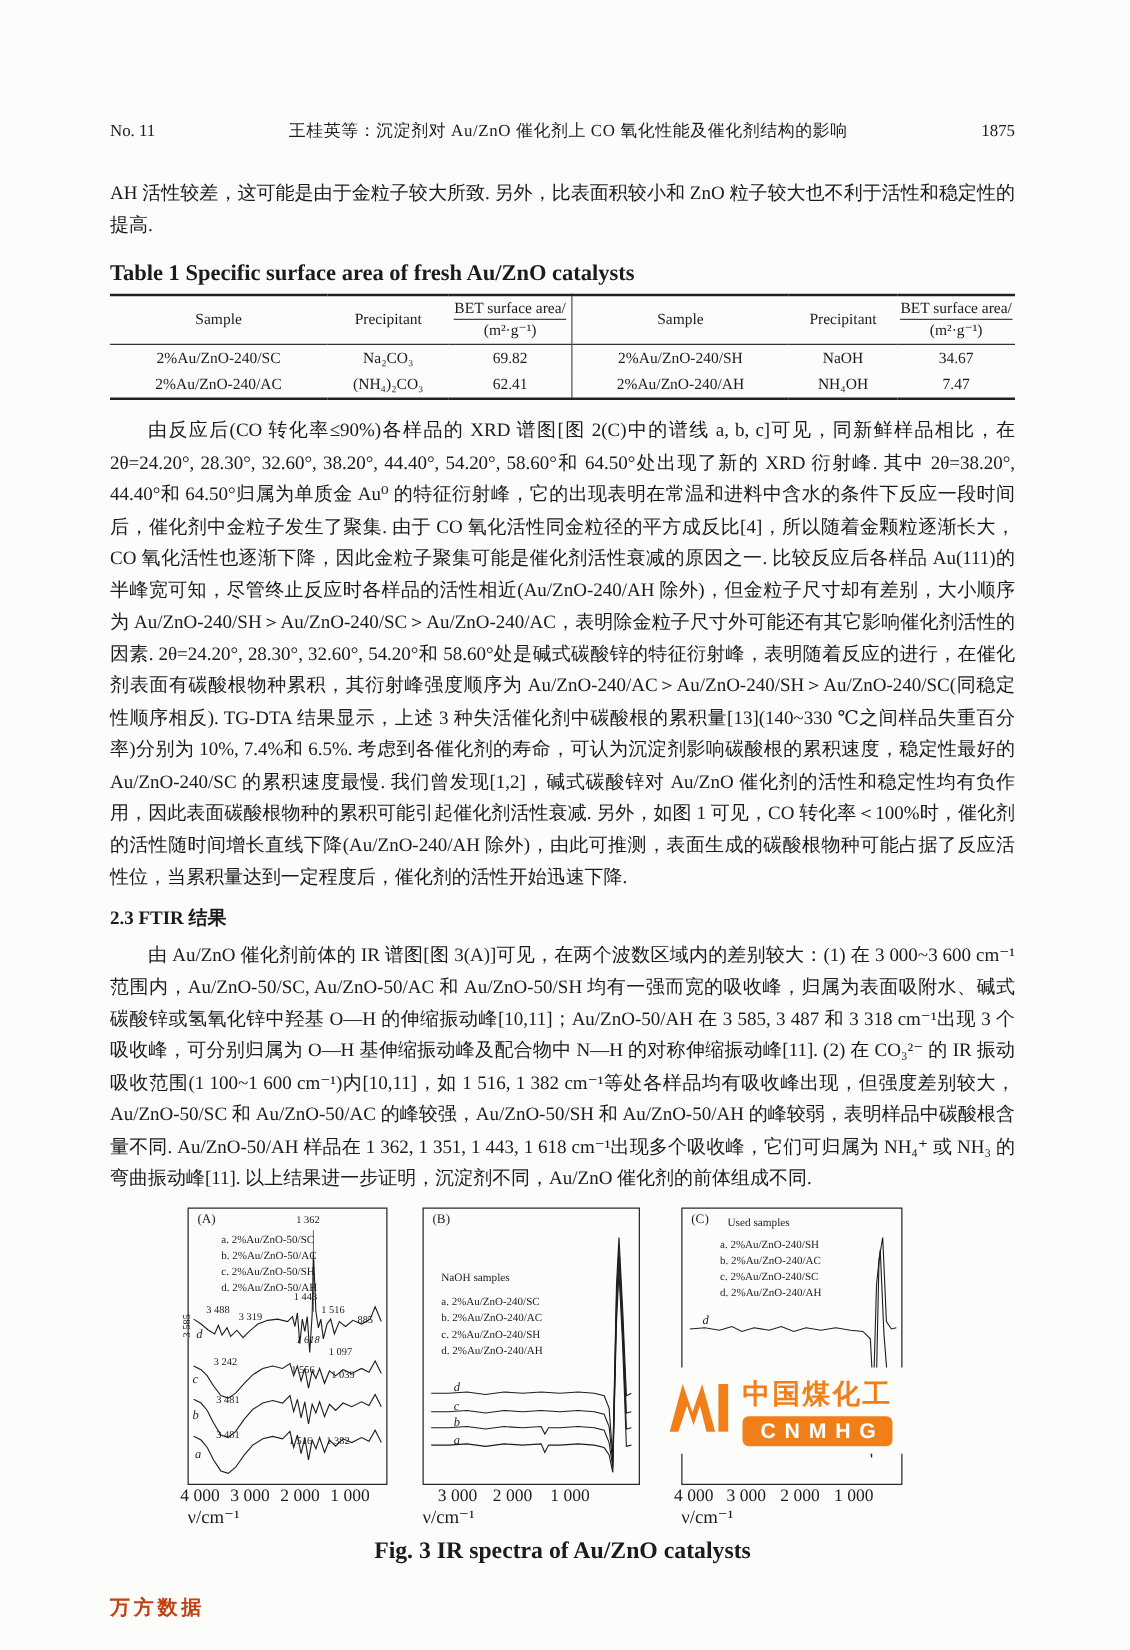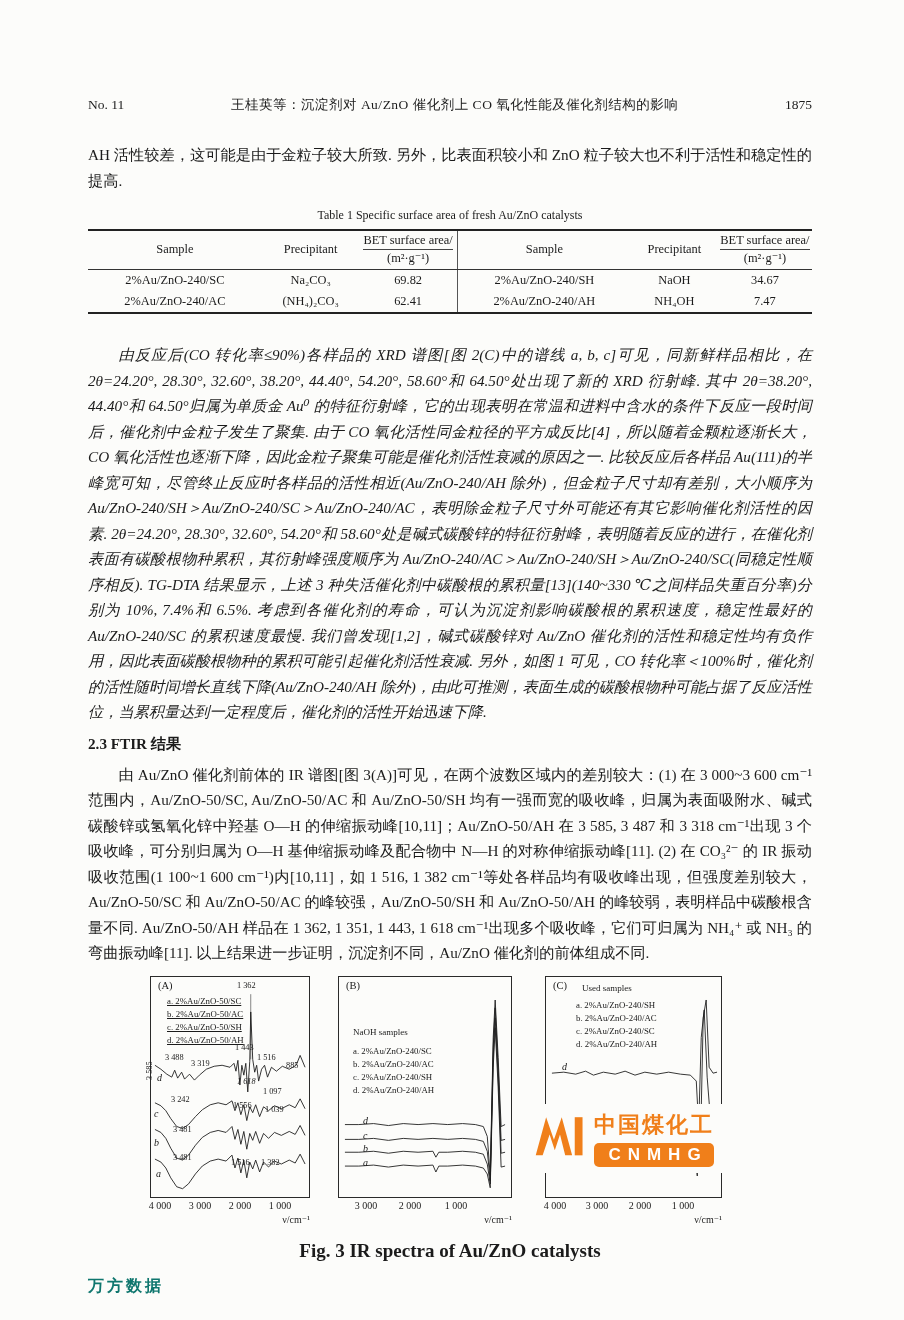--- a/index.html
+++ b/index.html
@@ -11,60 +11,60 @@
   .content { position:absolute; left:88px; top:96px; width:724px; }
 
   
   .hdr { display:flex; justify-content:space-between; align-items:baseline; font-size:13.5px; }
   .hdr .rt { flex:1; text-align:center; letter-spacing:0.5px; }
 
   
   .para { margin:0; font-size:15.2px; line-height:25.5px; text-align:justify; }
   .para.cont { margin-top:28px; }
   .para.ind { text-indent:2em; }
-  .p2 { margin-top:28px;font-style:italic; }
+  .p2 { margin-top:12px; }
   .p3 { margin-top:7px; }
   .sec { margin:9px 0 0 0; font-size:15.2px; font-weight:bold; }
 
   
-  .tcap { margin-top:15px; text-align:center; font-weight:normal; font-size:12px; }
+  .tcap { margin-top:15px; text-align:left; font-weight:bold; font-size:18px; }
   table.t1 { margin-top:6px; width:100%; border-collapse:collapse;
     border-top:2px solid #222; border-bottom:2px solid #222; font-size:12.4px; }
   .t1 th { font-weight:normal; border-bottom:1px solid #333; padding:2px 2px 3px; text-align:center; vertical-align:middle; }
   .t1 td { padding:3px 2px; text-align:center; }
   .t1 .vsep { border-left:1px solid #555; }
   .t1 .bet1 { display:inline-block; border-bottom:1px solid #444; padding-bottom:1px; }
   .t1 .bet2 { display:block; }
 
   
   .fig { position:relative; margin-top:10px; height:256px; }
   .panel { position:absolute; top:0; }
   .pbox { position:relative; height:220px; border:1px solid #2a2a2a; }
   .pbox svg.curves { position:absolute; left:0; top:0; width:100%; height:100%; }
   .ptag { position:absolute; top:3px; left:7px; font-size:10.5px; }
   .pnote { position:absolute; font-size:9px; white-space:nowrap; }
   .plegend { position:absolute; font-size:8.8px; line-height:13px; white-space:nowrap; }
   .pk { position:absolute; font-size:8.3px; white-space:nowrap; }
   .cl { position:absolute; font-size:10px; font-style:italic; }
-  .pticks { position:relative; height:13px; margin-top:2px; font-size:10px; }
+  .pticks { position:relative; height:13px; margin-top:2px; font-size:14px; }
   .pticks span { position:absolute; transform:translateX(-50%); white-space:nowrap; }
-  .pxlabel { text-align:right; font-size:10px; margin-top:1px; }
+  .pxlabel { text-align:left; font-size:15px; margin-top:1px; }
   .figcap { margin-top:8px; text-align:center; font-weight:bold; font-size:19px; }
 
   
   .wm { position:absolute; left:440px; top:128px; z-index:5; background:#fcfcfa;
         display:flex; align-items:center; gap:8px; padding:6px 10px 6px 6px; }
   .wm-cn { font-family:"Liberation Sans","DejaVu Sans",sans-serif; font-weight:bold;
            font-size:22px; color:#f07f1a; letter-spacing:2px; white-space:nowrap; }
   .wm-en { margin-top:3px; background:#f07f1a; color:#fff; border-radius:5px;
            font-family:"Liberation Sans","DejaVu Sans",sans-serif; font-weight:bold;
            font-size:17px; letter-spacing:7px; text-align:center; padding:2px 2px 2px 10px; }
 
   .wanfang { position:absolute; left:88px; top:1276px; font-size:16px; font-weight:bold;
-             letter-spacing:3px; color:#0f766e; }
+             letter-spacing:3px; color:#c2410c; }
 </style>
 </head>
 <body>
 
 <div class="page">
   <div class="content">
 
     <div class="hdr">
       <span>No. 11</span>
       <span class="rt">王桂英等：沉淀剂对 Au/ZnO 催化剂上 CO 氧化性能及催化剂结构的影响</span>
@@ -131,21 +131,21 @@
       <div class="panel" style="left:62px;width:160px;">
         <div class="pbox">
           <svg class="curves" viewBox="0 0 160 220">
             <line x1="101" y1="16" x2="101" y2="82" stroke="#333" stroke-width="0.6"></line>
             <path d="M4,88 L10,92 L16,97 L21,100 L24,93 L27,101 L31,95 L34,102 L39,97 L44,103 L49,98 L56,92 L64,89 L72,88 L80,90 L84,86 L86,94 L88,83 L90,108 L92,88 L94,98 L96,86 L98,115 L100,84 L101,34 L103,82 L105,95 L107,88 L109,104 L112,92 L115,88 L118,100 L122,90 L127,94 L133,89 L140,92 L147,88 L151,78 L156,90" fill="none" stroke="#1d1d1d" stroke-width="0.9"></path>
             <path d="M4,126 L10,129 L15,134 L20,142 L26,150 L32,152 L38,148 L45,140 L52,133 L60,128 L68,126 L76,128 L82,124 L85,134 L88,126 L91,138 L94,128 L97,144 L100,130 L103,136 L106,128 L110,140 L114,130 L119,134 L125,129 L132,132 L140,128 L146,131 L151,122 L156,132" fill="none" stroke="#1d1d1d" stroke-width="0.9"></path>
             <path d="M4,153 L10,156 L15,162 L20,172 L26,182 L32,184 L38,179 L45,169 L52,161 L60,156 L68,154 L76,156 L82,150 L85,163 L88,153 L91,168 L94,155 L97,173 L100,157 L103,164 L106,155 L110,167 L114,157 L119,162 L125,156 L132,159 L140,155 L146,158 L151,149 L156,159" fill="none" stroke="#1d1d1d" stroke-width="0.9"></path>
             <path d="M4,183 L10,186 L15,192 L20,202 L26,211 L32,213 L38,208 L45,198 L52,190 L60,185 L68,183 L76,185 L82,179 L85,192 L88,182 L91,197 L94,184 L97,202 L100,186 L103,193 L106,184 L110,196 L114,186 L119,191 L125,185 L132,188 L140,184 L146,187 L151,178 L156,188" fill="none" stroke="#1d1d1d" stroke-width="0.9"></path>
           </svg>
           <span class="ptag">(A)</span>
-          <div class="plegend" style="left:16px;top:18px;text-decoration:underline;">
+          <div class="plegend" style="left:26px;top:18px;">
             <div>a. 2%Au/ZnO-50/SC</div>
             <div>b. 2%Au/ZnO-50/AC</div>
             <div>c. 2%Au/ZnO-50/SH</div>
             <div>d. 2%Au/ZnO-50/AH</div>
           </div>
           <span class="pk" style="left:86px;top:4px;">1 362</span>
           <span class="pk" style="left:3px;top:94px;transform:rotate(-90deg);transform-origin:left bottom;">3 585</span>
           <span class="pk" style="left:14px;top:76px;">3 488</span>
           <span class="pk" style="left:40px;top:82px;">3 319</span>
           <span class="pk" style="left:84px;top:66px;">1 443</span>

